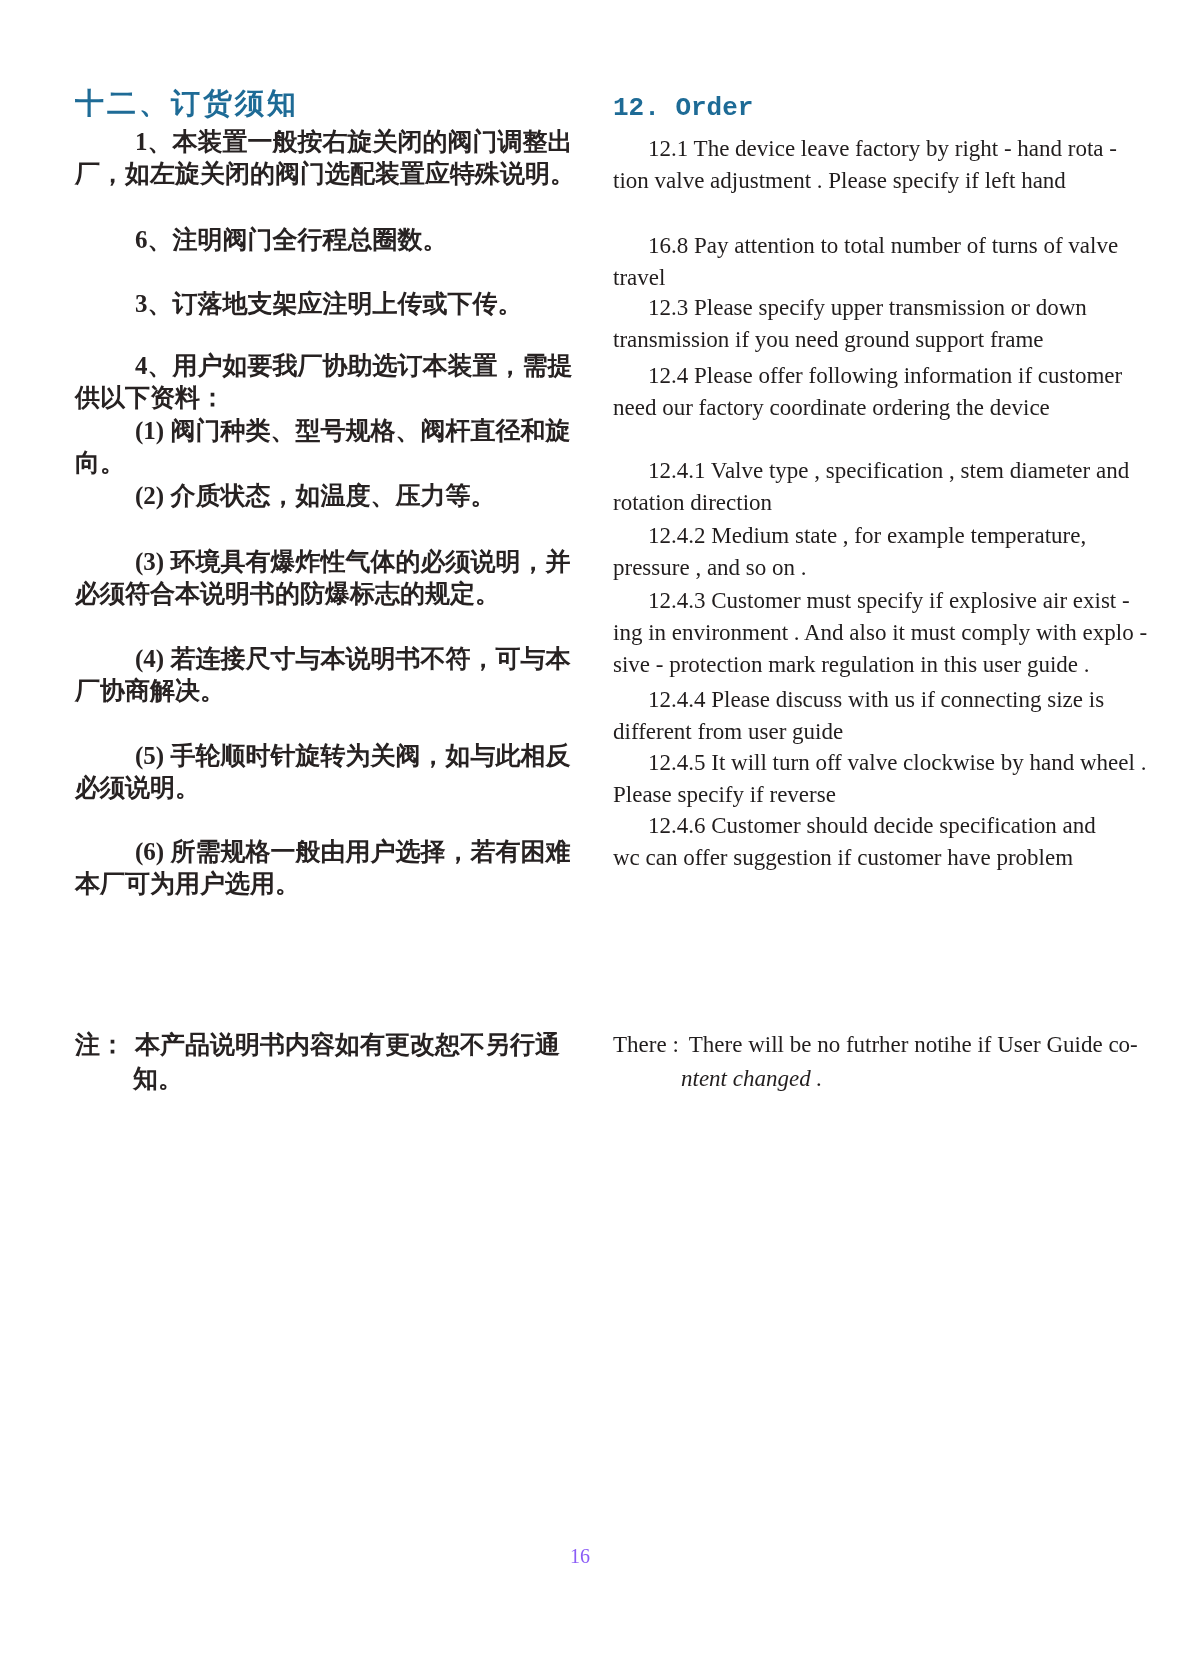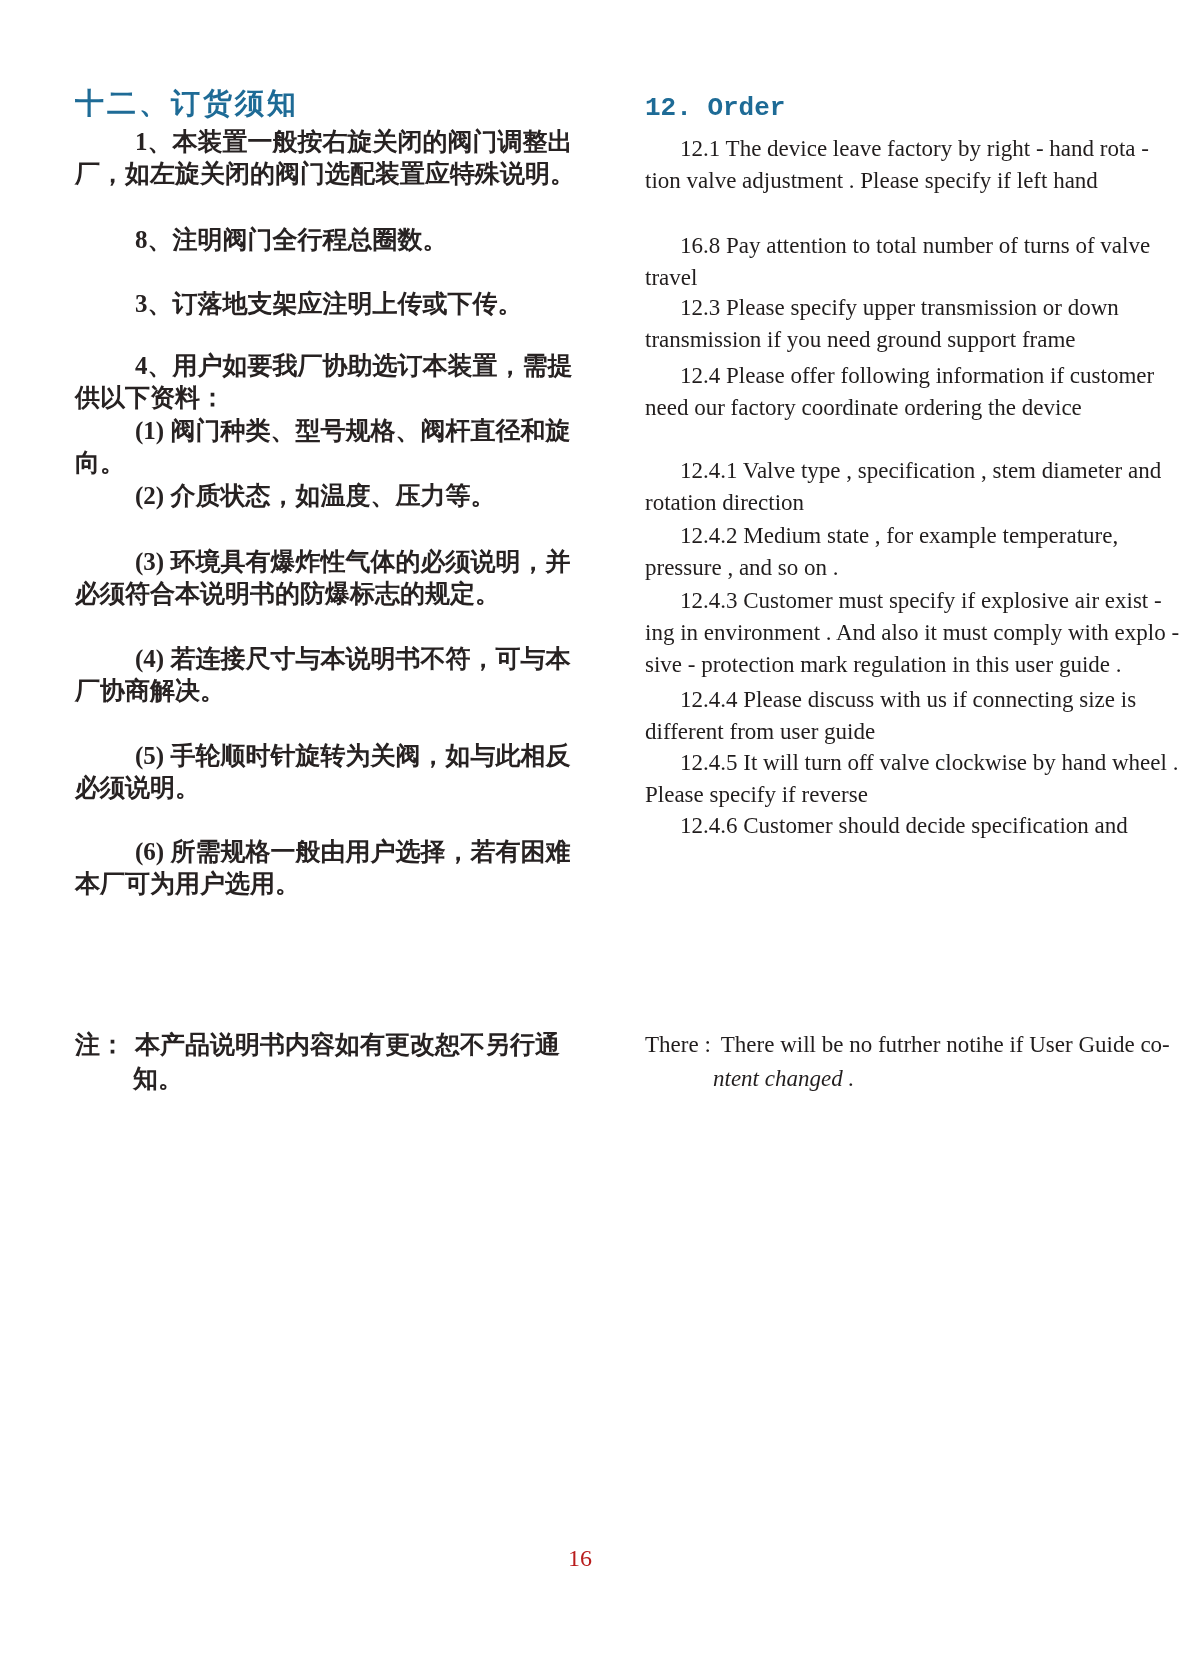--- a/index.html
+++ b/index.html
@@ -6,21 +6,21 @@
   .page {
     position: relative;
     width: 1200px;
     height: 1657px;
     margin: 0 auto;
     background: #ffffff;
     overflow: hidden;
   }
   .col { position: absolute; top: 0; height: 100%; }
   .left-col  { left: 75px;  width: 460px; }
-  .right-col { left: 613px; width: 465px; margin-left: 32px; }
+  .right-col { left: 613px; width: 465px; }
   .block { position: absolute; left: 0; right: 0; }
 
   
   .zh {
     font-family: "Liberation Serif", "DejaVu Serif", serif;
     font-weight: 700;
     font-size: 25px;
     line-height: 32px;
     color: #272222;
   }
@@ -57,40 +57,40 @@
   .left-col  .note .note-cont { padding-left: 58px; white-space: nowrap; }
   .right-col .note .note-cont { padding-left: 68px; white-space: nowrap; font-style: italic; }
 
   .page-num {
     position: absolute;
     top: 1545px;
     left: 0;
     width: 1160px;
     text-align: center;
     font-family: "Liberation Serif", "DejaVu Serif", serif;
-    font-size: 24px;
-    color: #b91c1c;
+    font-size: 20px;
+    color: #8b5cf6;
   }
 </style>
 </head>
 <body>
 
 <div class="page">
 
   <div class="col left-col">
 
     <div class="block zh-heading" style="top:86px">十二、订货须知</div>
 
     <div class="block zh para" style="top:126px">
       <span class="line">1、本装置一般按右旋关闭的阀门调整出</span>
       <span class="line">厂，如左旋关闭的阀门选配装置应特殊说明。</span>
     </div>
 
     <div class="block zh para" style="top:224px">
-      <span class="line">8、注明阀门全行程总圈数。</span>
+      <span class="line">6、注明阀门全行程总圈数。</span>
     </div>
 
     <div class="block zh para" style="top:288px">
       <span class="line">3、订落地支架应注明上传或下传。</span>
     </div>
 
     <div class="block zh para" style="top:350px">
       <span class="line">4、用户如要我厂协助选订本装置，需提</span>
       <span class="line">供以下资料：</span>
     </div>
@@ -179,20 +179,21 @@
       <span class="line">different from user guide</span>
     </div>
 
     <div class="block en para" style="top:747px">
       <span class="line">12.4.5 It will turn off valve clockwise by hand wheel .</span>
       <span class="line">Please specify if  reverse</span>
     </div>
 
     <div class="block en para" style="top:810px">
       <span class="line">12.4.6 Customer  should decide specification and</span>
+      <span class="line">wc can offer suggestion if customer have problem</span>
     </div>
 
     <div class="block en note" style="top:1028px">
       <span class="note-first">
         <span class="note-label">There :</span>
         <span>There will be no futrher notihe if  User Guide co-</span>
       </span>
       <span class="note-cont">ntent changed .</span>
     </div>
 

